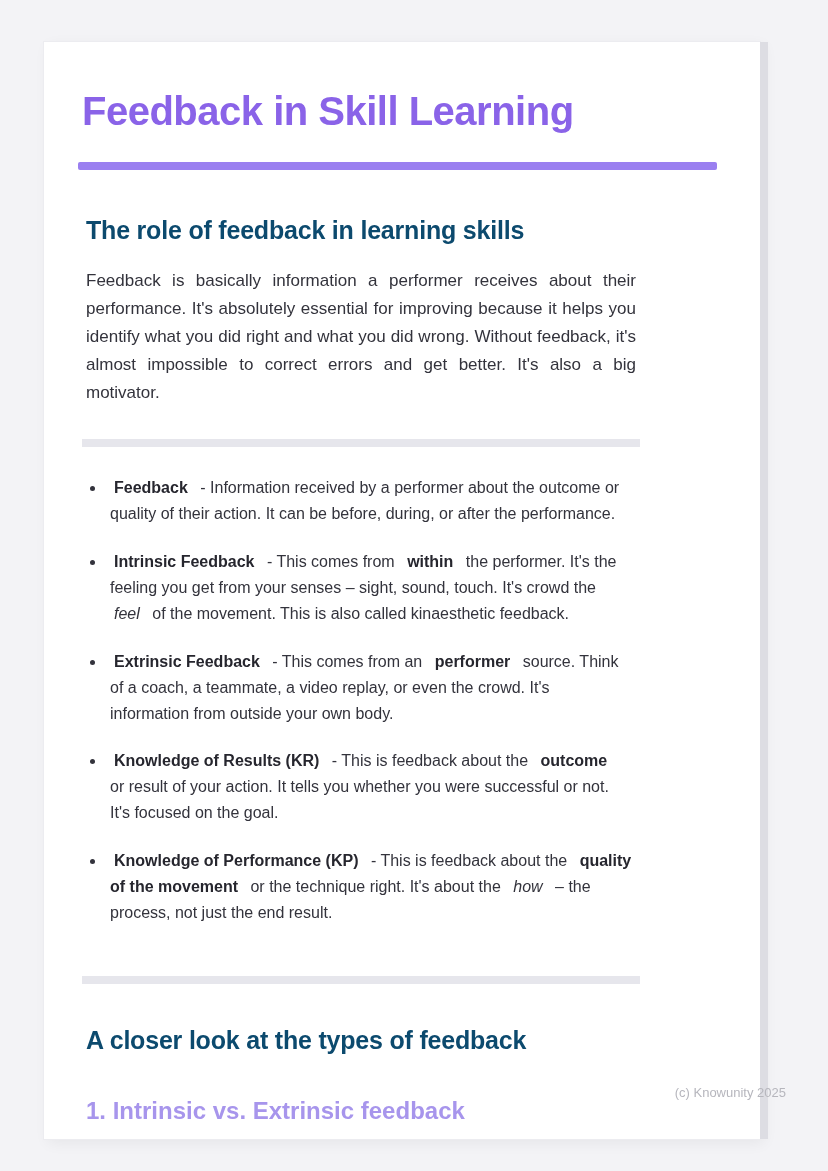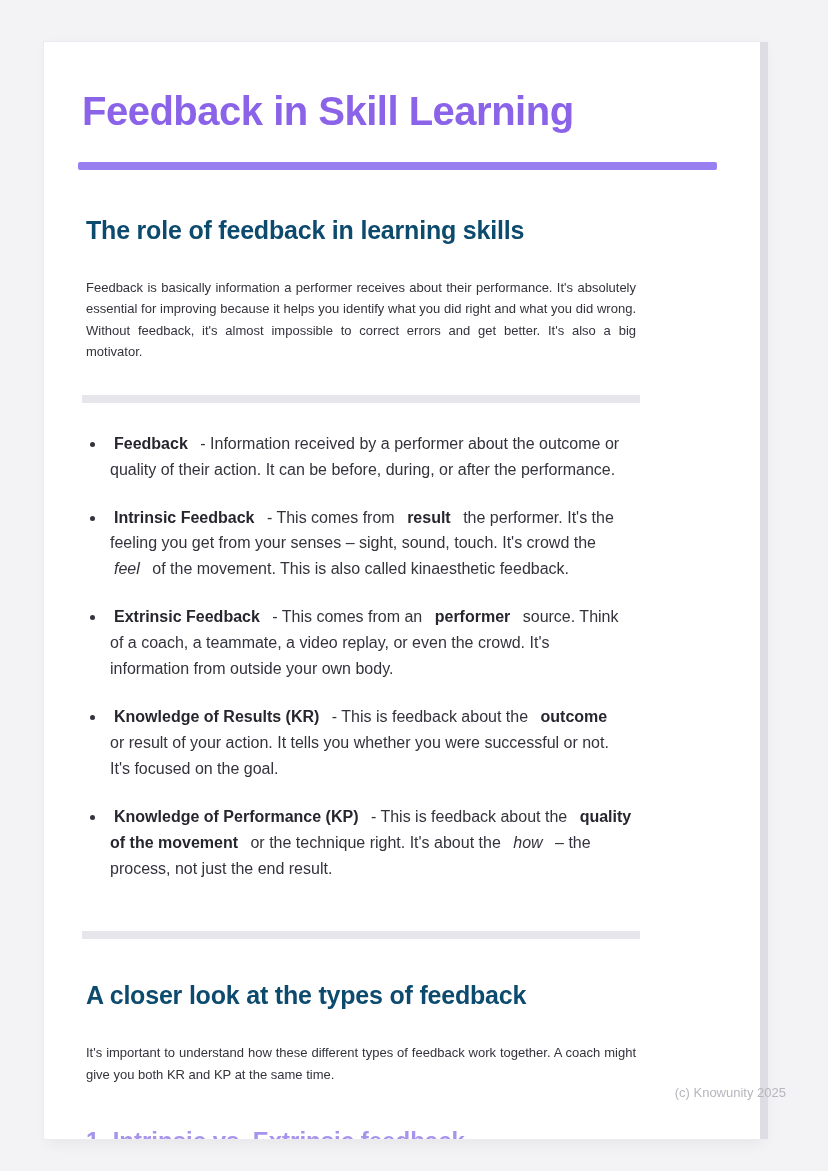--- a/index.html
+++ b/index.html
@@ -44,22 +44,22 @@
     margin-top: 38px;
     letter-spacing: -0.2px;
   }
   h3.sub-heading {
     color: #a795ec;
     font-size: 24px;
     font-weight: 800;
     margin-top: 34px;
   }
   p.body-text {
-    margin-top: 24px;
-    font-size: 13px;
+    margin-top: 14px;
+    font-size: 17px;
     line-height: 1.65;
     color: #33333c;
   }
   p.justified { text-align: justify; }
   .divider {
     margin-top: 28px;
     height: 1px;
     background: #e6e6ec;
     width: 100%;
   }
@@ -101,30 +101,29 @@
       <div class="title-rule"></div>
 
       <div class="content">
         <h2 class="section-heading">The role of feedback in learning skills</h2>
         <p class="body-text justified">Feedback is basically information a performer receives about their performance. It's absolutely essential for improving because it helps you identify what you did right and what you did wrong. Without feedback, it's almost impossible to correct errors and get better. It's also a big motivator.</p>
 
         <div class="divider"></div>
 
         <ul class="def-list">
           <li><strong>Feedback</strong><span> - Information received by a performer about the outcome or quality of their action. It can be before, during, or after the performance.</span></li>
-          <li><strong>Intrinsic Feedback</strong><span> - This comes from </span><strong>result</strong><span> the performer. It's the feeling you get from your senses – sight, sound, touch. It's crowd the </span><em>feel</em><span> of the movement. This is also called kinaesthetic feedback.</span></li>
+          <li><strong>Intrinsic Feedback</strong><span> - This comes from </span><strong>within</strong><span> the performer. It's the feeling you get from your senses – sight, sound, touch. It's crowd the </span><em>feel</em><span> of the movement. This is also called kinaesthetic feedback.</span></li>
           <li><strong>Extrinsic Feedback</strong><span> - This comes from an </span><strong>performer</strong><span> source. Think of a coach, a teammate, a video replay, or even the crowd. It's information from outside your own body.</span></li>
           <li><strong>Knowledge of Results (KR)</strong><span> - This is feedback about the </span><strong>outcome</strong><span> or result of your action. It tells you whether you were successful or not. It's focused on the goal.</span></li>
           <li><strong>Knowledge of Performance (KP)</strong><span> - This is feedback about the </span><strong>quality of the movement</strong><span> or the technique right. It's about the </span><em>how</em><span> – the process, not just the end result.</span></li>
         </ul>
 
         <div class="divider"></div>
 
         <h2 class="section-heading">A closer look at the types of feedback</h2>
-        <p class="body-text justified">It's important to understand how these different types of feedback work together. A coach might give you both KR and KP at the same time.</p>
 
         <h3 class="sub-heading">1. Intrinsic vs. Extrinsic feedback</h3>
         <p class="body-text"><span>This is all about the </span><strong>source</strong><span> of the information.</span></p>
 
       </div>
     </div>
   </div>
 
   <div class="page-right-edge"></div>
   <div class="watermark">(c) Knowunity 2025</div>

